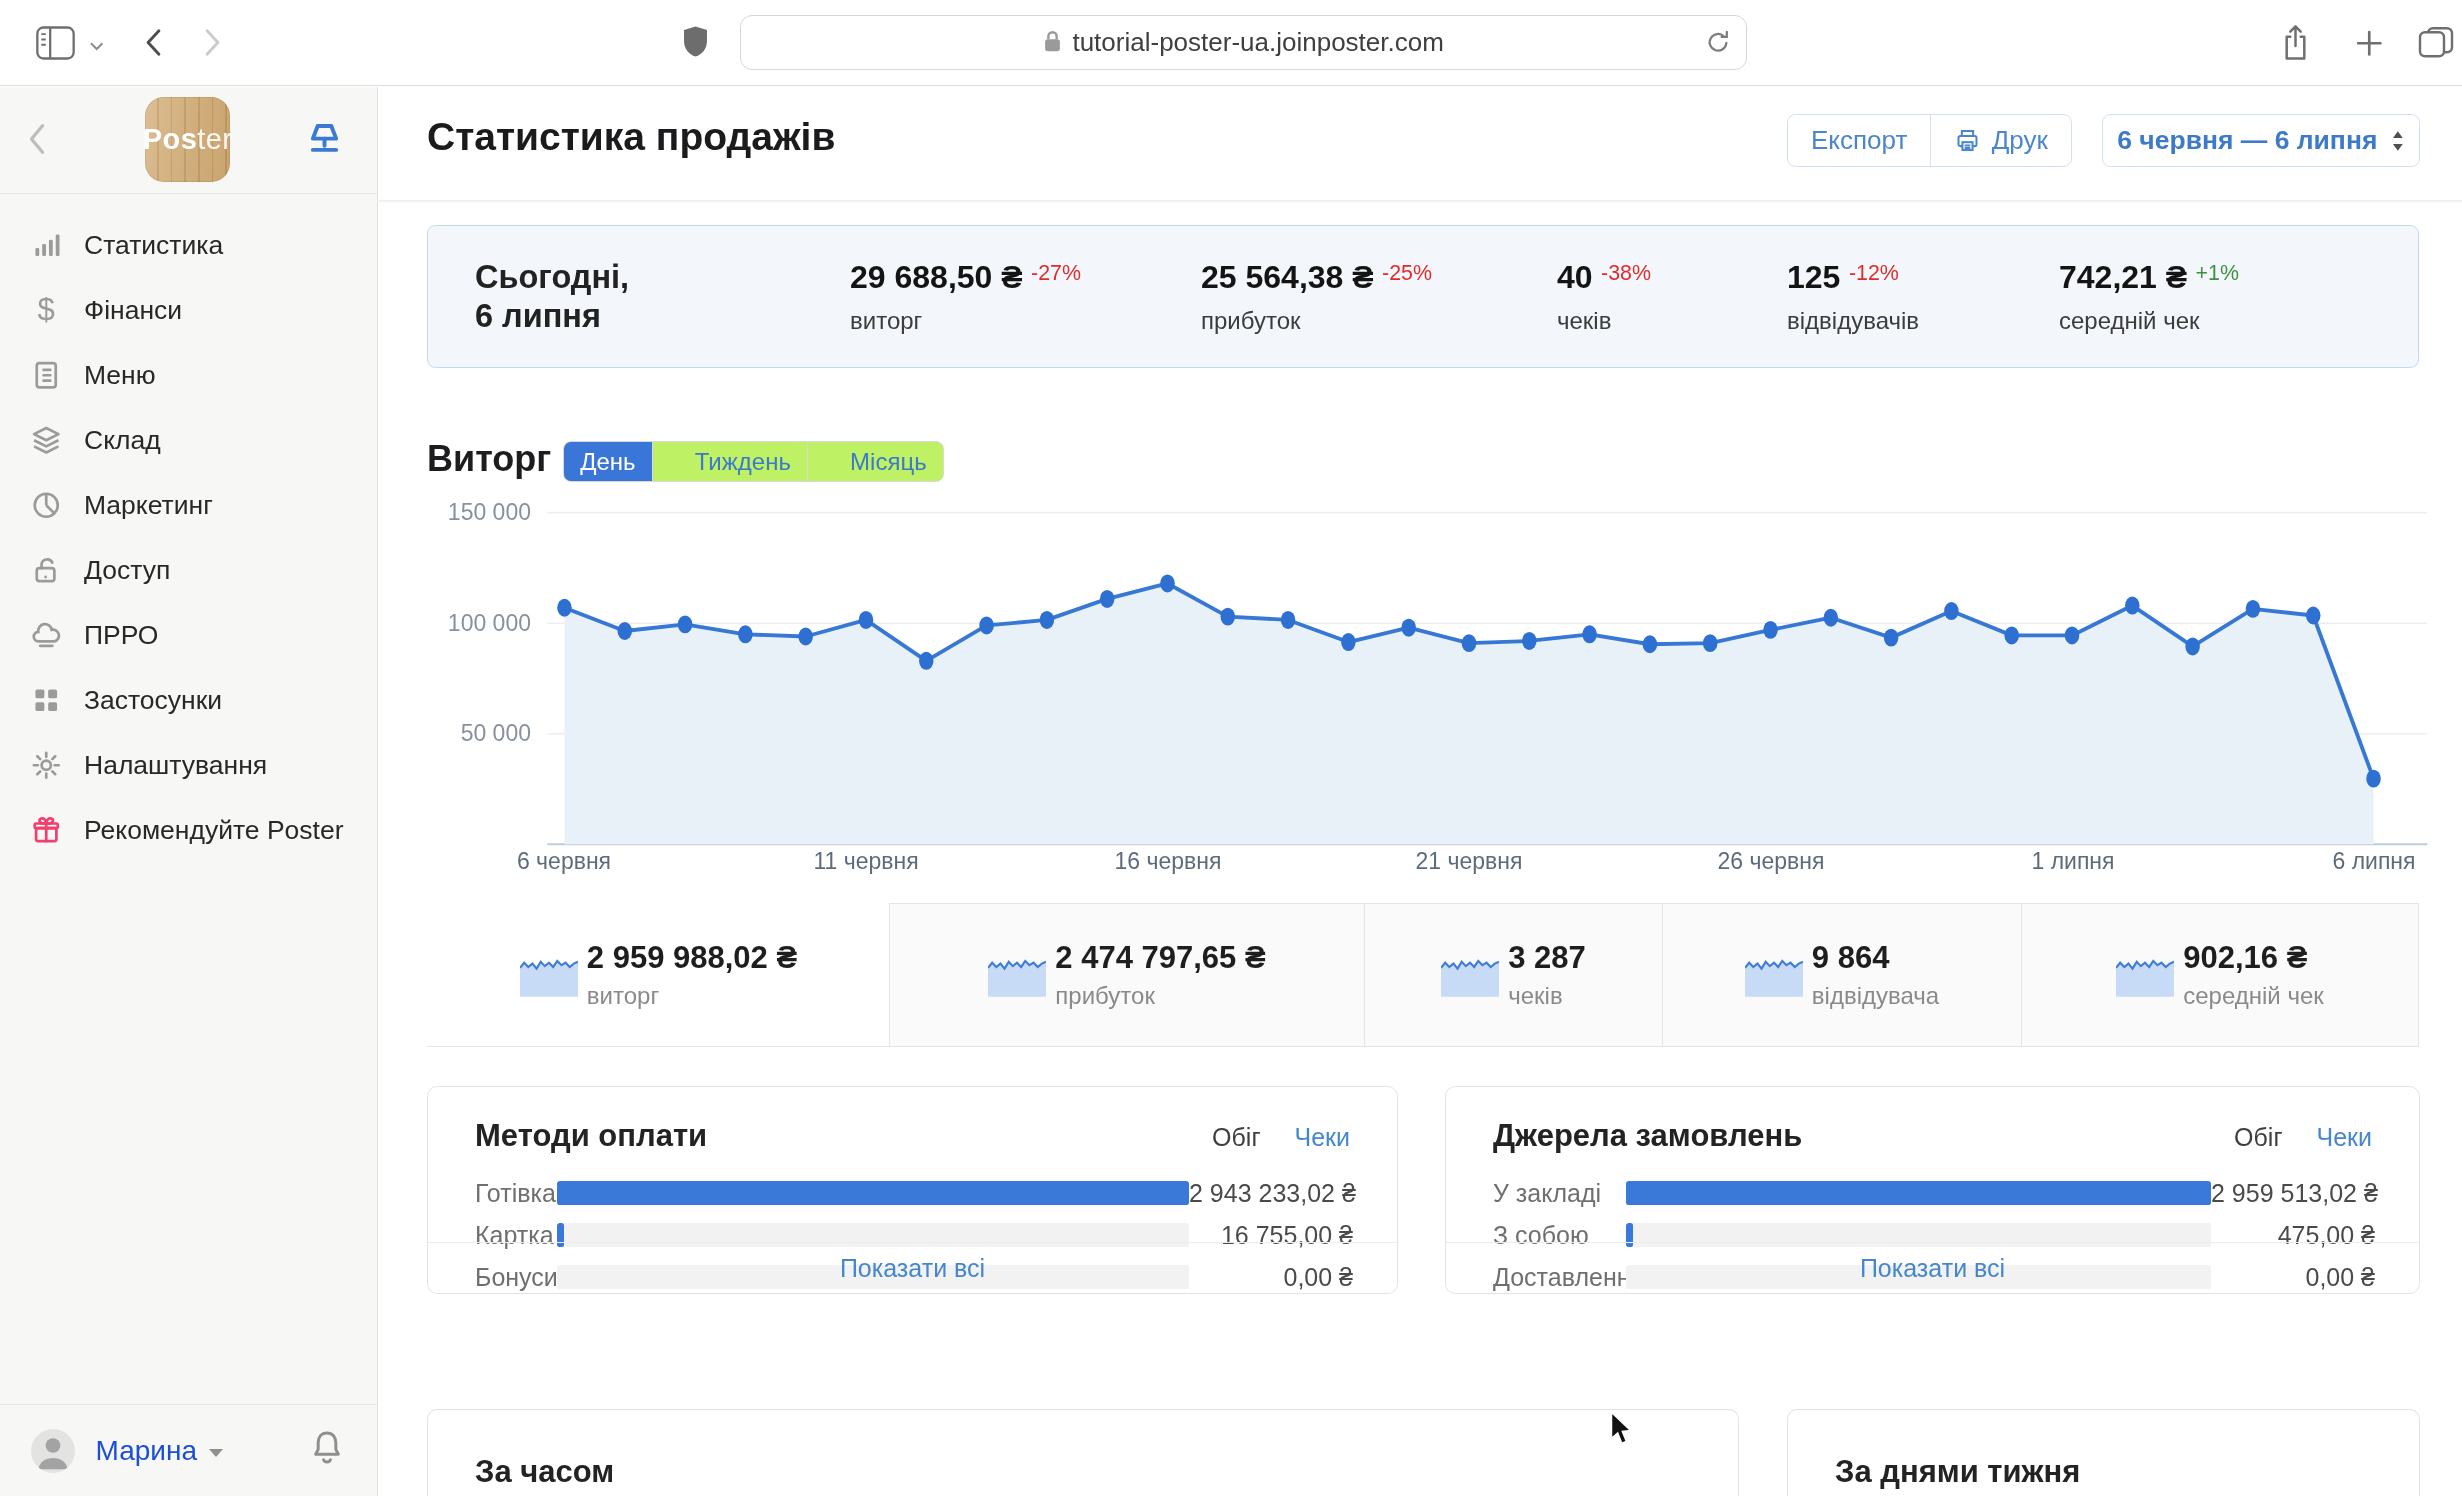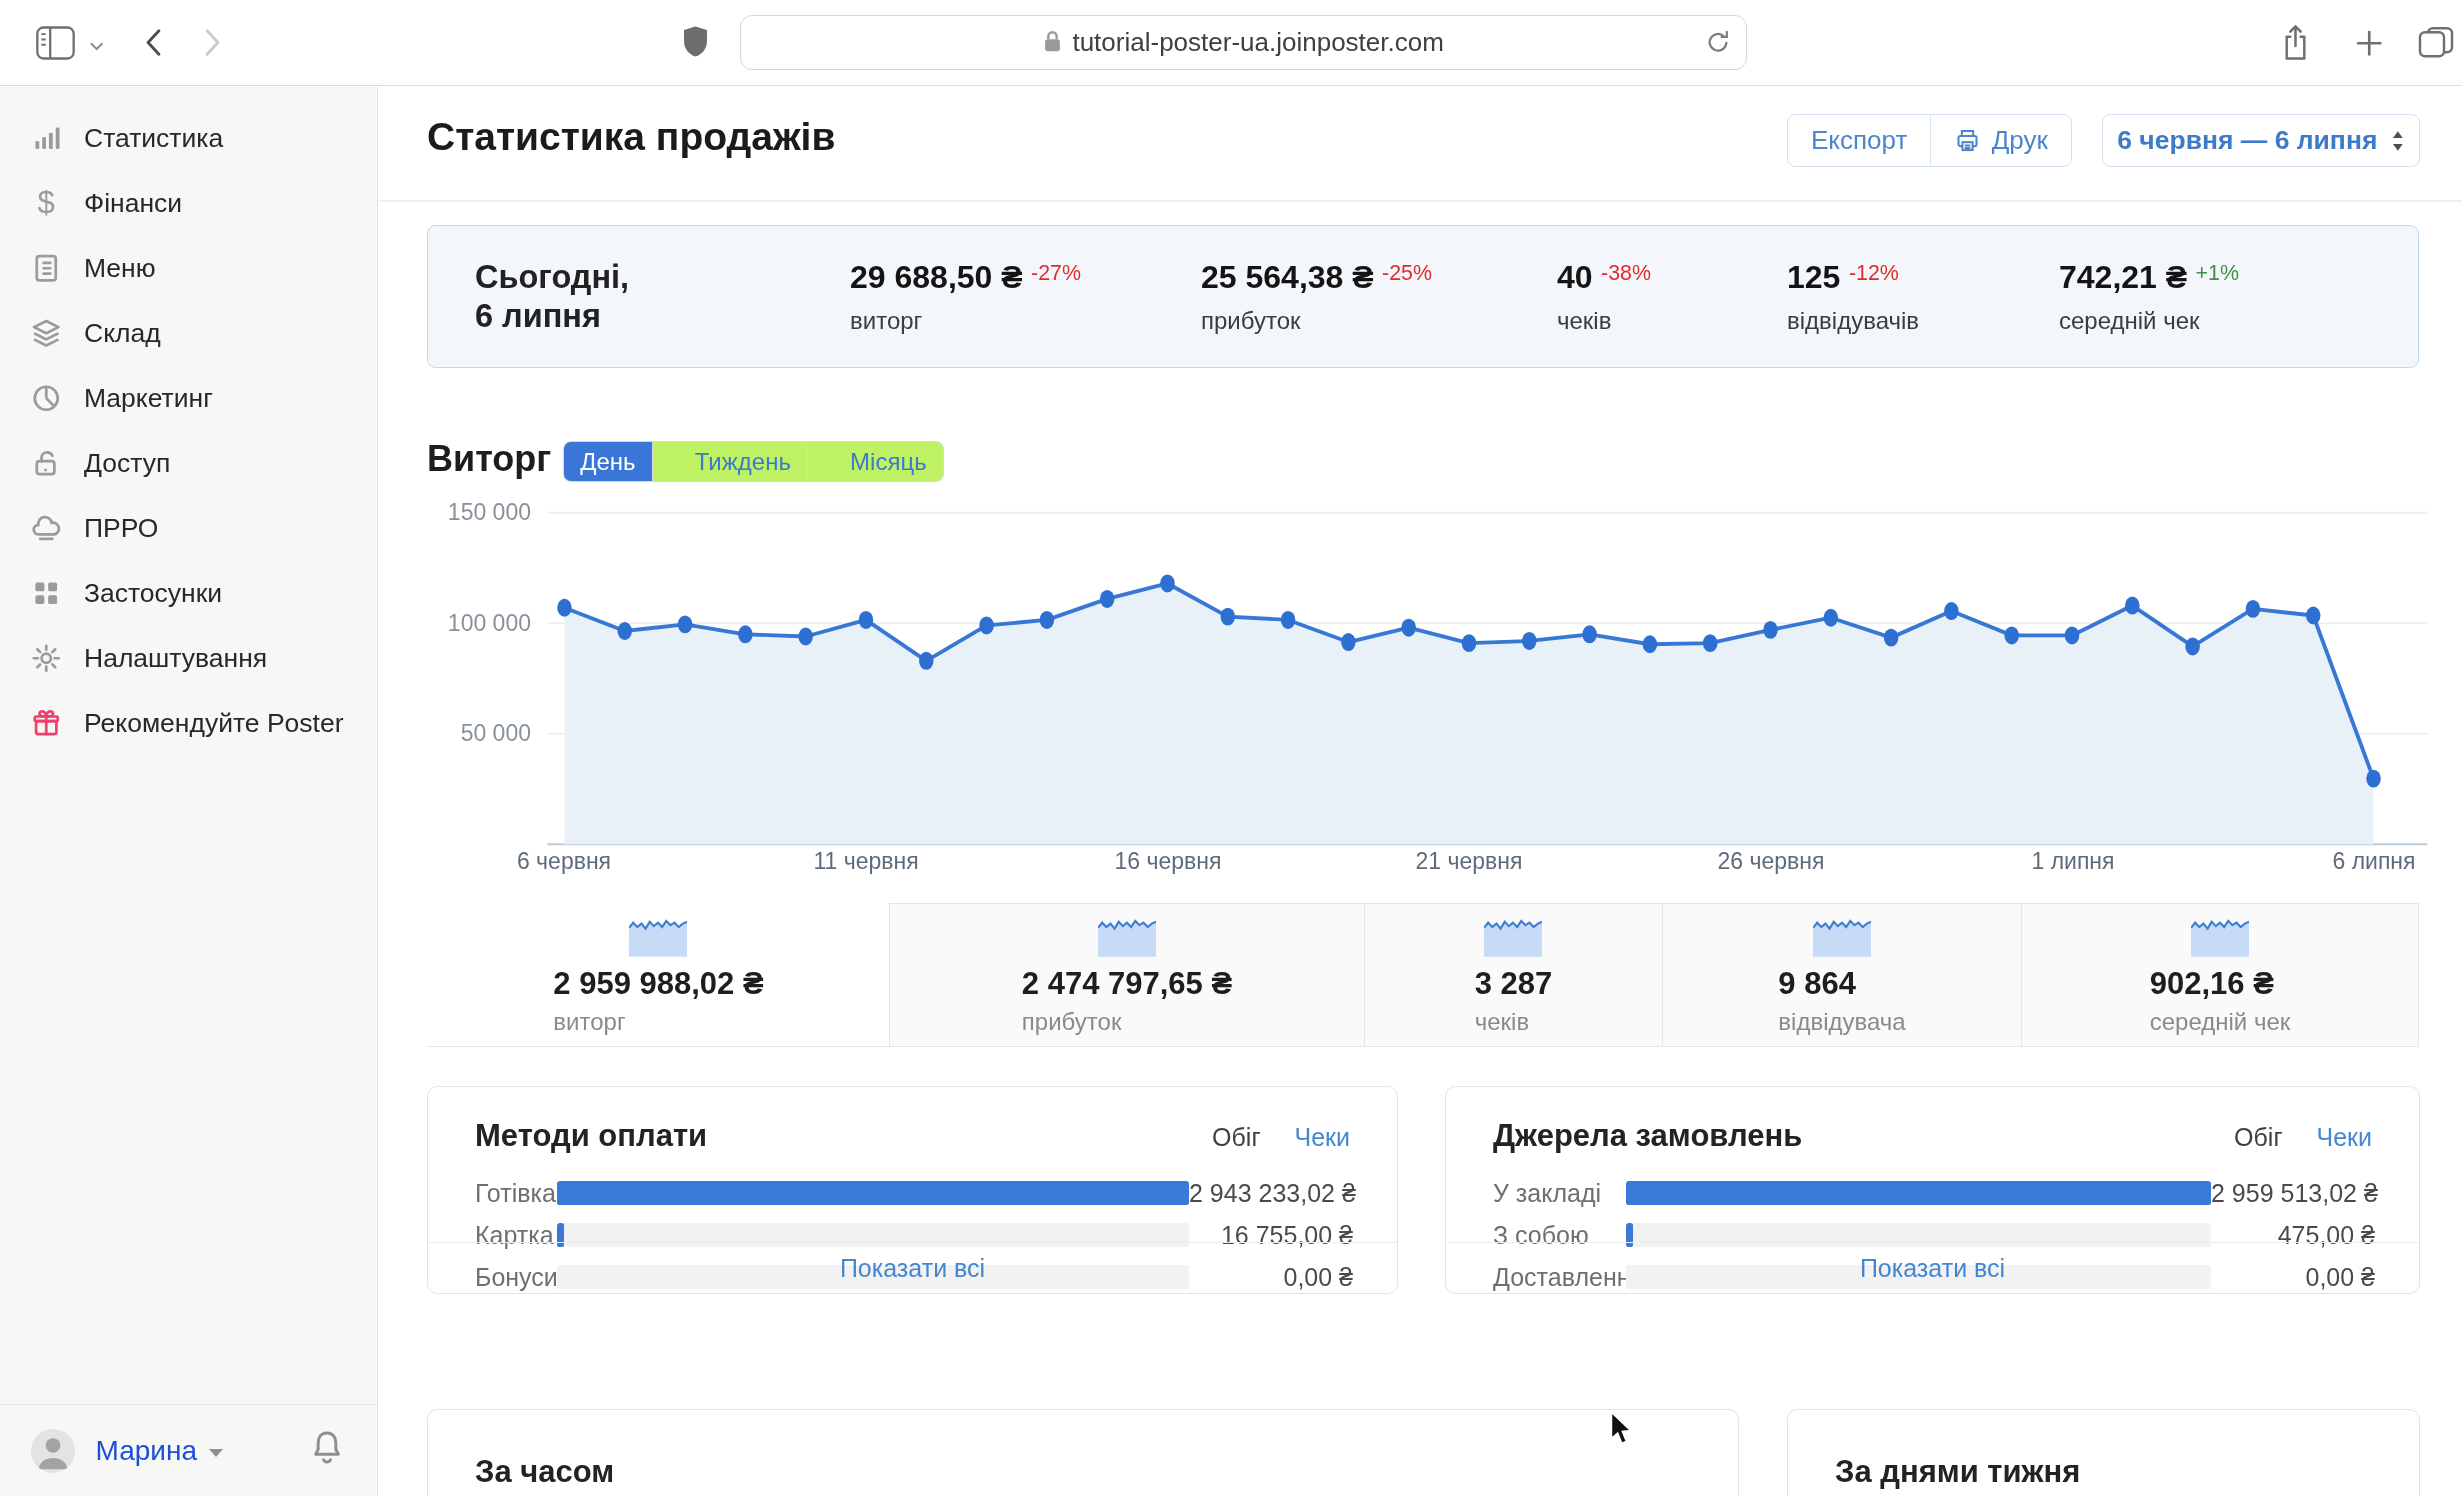--- a/index.html
+++ b/index.html
@@ -82,21 +82,21 @@
     border-bottom:1.7px solid #e5e5e5;box-sizing:border-box;}
   .sum-cell{display:flex;align-items:center;justify-content:center;background:#fafafa;
     border-top:1.7px solid #e5e5e5;border-left:1.7px solid #e5e5e5;box-sizing:border-box;cursor:pointer;}
   .sum-cell:last-child{border-right:1.7px solid #e5e5e5;}
   .sum-cell.selected{background:#fff;border-top:1.7px solid transparent;border-left:1.7px solid transparent;}
   .sum-cell:nth-child(1){width:462px;}
   .sum-cell:nth-child(2){width:475px;}
   .sum-cell:nth-child(3){width:298px;}
   .sum-cell:nth-child(4){width:359px;}
   .sum-cell:nth-child(5){width:398px;}
-  .sum-inner{display:flex;align-items:center;gap:9px;flex-direction:column;}
+  .sum-inner{display:flex;align-items:center;gap:9px;}
   .sum-val{font-size:31px;font-weight:bold;color:#1e1e1e;white-space:nowrap;}
   .sum-label{font-size:24px;color:#8a8a8a;margin-top:6px;}
   
   .panel{position:absolute;top:1086px;height:208px;background:#fff;border:1.7px solid #e3e3e3;
     border-radius:10.3px;box-sizing:border-box;}
   #panel-methods{left:427px;width:971px;}
   #panel-sources{left:1445px;width:975px;}
   .panel-head{position:absolute;left:47px;right:47px;top:31px;display:flex;align-items:baseline;}
   .panel-title{font-size:31px;font-weight:bold;color:#232323;}
   .panel-toggle{margin-left:auto;display:flex;gap:34px;font-size:25px;align-items:baseline;}
@@ -179,20 +179,37 @@
   </span>
   <span class="abs" style="left:2418px;top:26px;">
     <svg width="36" height="32.5" viewBox="0 0 36 32" fill="none" stroke="#6f6f6f" stroke-width="2.4">
         <rect x="10" y="2" width="24" height="24" rx="5"></rect>
         <rect x="2" y="6" width="24" height="24" rx="5" fill="#fff"></rect>
       </svg>
   </span>
 </div>
 
 <div class="sidebar">
+  <div class="s-top">
+    <span class="s-back">
+      <svg width="22" height="38" viewBox="0 0 20 32" fill="none" stroke="#bdbdbd" stroke-width="3" stroke-linecap="round" stroke-linejoin="round">
+          <path d="M15 4L5 16l10 12"></path>
+        </svg>
+    </span>
+    <div class="logo">
+      <span class="logo-text"><b>Pos</b><span>ter</span></span>
+    </div>
+    <span class="s-terminal">
+      <svg width="43" height="43" viewBox="0 0 24 24" fill="none" stroke="#3b7ad1" stroke-width="2.2" stroke-linejoin="round" stroke-linecap="round">
+          <path d="M8.2 4.5h7.6l2.7 7h-13z"></path>
+          <path d="M12 11.5v4"></path>
+          <path d="M5.5 17.8h13"></path>
+        </svg>
+    </span>
+  </div>
   <div class="nav">
       <div class="nav-item">
         <span class="nav-icon">
           <svg viewBox="0 0 24 24" fill="#9b9b9b">
             <rect x="4" y="14" width="2.8" height="6" rx="1"></rect>
             <rect x="9" y="11" width="2.8" height="9" rx="1"></rect>
             <rect x="14" y="8" width="2.8" height="12" rx="1"></rect>
             <rect x="19" y="4" width="2.8" height="16" rx="1"></rect>
           </svg>
         </span>

